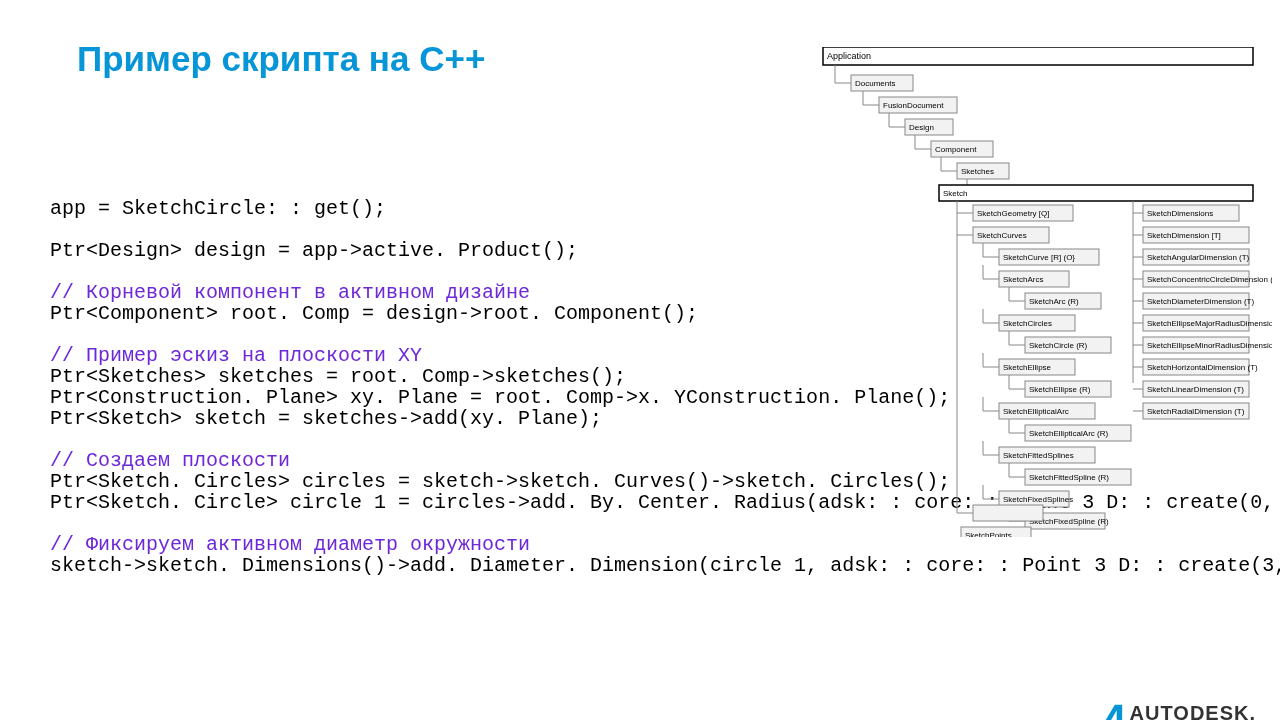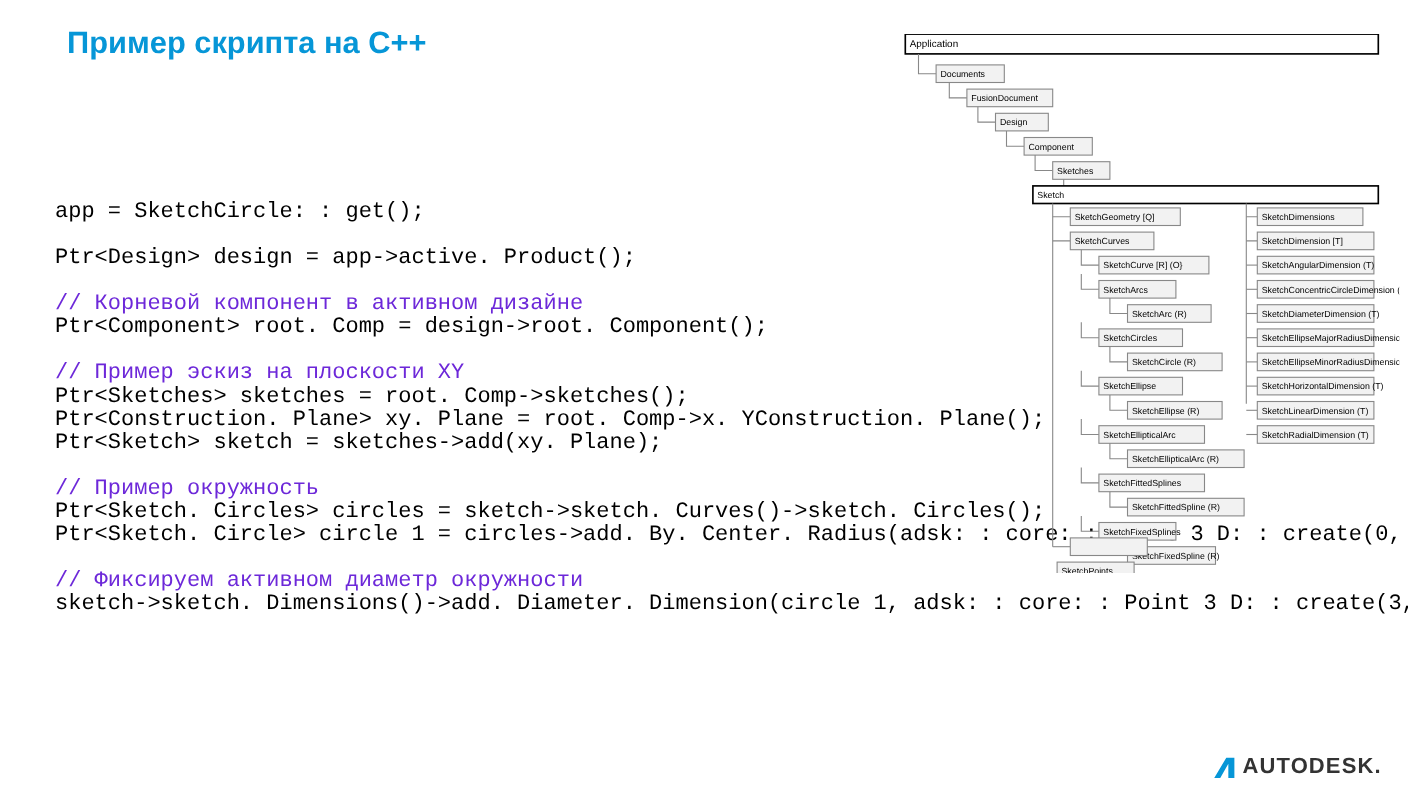--- a/index.html
+++ b/index.html
@@ -1,17 +1,17 @@
 <!DOCTYPE html>
 <html><head>
 <meta charset="utf-8">
 <style>
 html,body{margin:0;padding:0;width:1280px;height:720px;background:#fff;font-family:Arial,Helvetica,sans-serif;overflow:hidden}
 .slide{position:relative;width:1280px;height:720px;box-sizing:border-box}
-h1.title{margin:1px;padding:22px 0 0 60px;font-size:28px;font-weight:700;color:#0696d7}
+h1.title{margin:17px;padding:22px 0 0 60px;font-size:35px;font-weight:700;color:#0696d7}
 .code{position:absolute;left:50px;top:160px;font-family:Consolas,'Courier New',monospace;font-size:20px;line-height:1.05;white-space:pre;color:#000}
 .comment{color:#6d28d9}
 .diagram{position:absolute;left:804px;top:30px;right:8px}
 .diagram svg{width:100%;height:490px}
 .dbox{fill:#f2f2f2;stroke:#888;stroke-width:1}
 .droot{fill:#fff;stroke:#000;stroke-width:1.5}
 .dtxt{font-family:Arial;font-size:9px;fill:#000}
 .dtxt.small{font-size:8px}
 .dline{stroke:#888;stroke-width:1;fill:none}
 .footer{position:absolute;right:24px;bottom:12px;display:flex;align-items:center;gap:6px}
@@ -29,21 +29,21 @@
 <span>Ptr&lt;Design&gt; design = app-&gt;active. Product();</span>
 
 <span class="comment">// Корневой компонент в активном дизайне</span>
 <span>Ptr&lt;Component&gt; root. Comp = design-&gt;root. Component();</span>
 
 <span class="comment">// Пример эскиз на плоскости XY</span>
 <span>Ptr&lt;Sketches&gt; sketches = root. Comp-&gt;sketches();</span>
 <span>Ptr&lt;Construction. Plane&gt; xy. Plane = root. Comp-&gt;x. YConstruction. Plane();</span>
 <span>Ptr&lt;Sketch&gt; sketch = sketches-&gt;add(xy. Plane);</span>
 
-<span class="comment">// Пример окружность</span>
+<span class="comment">// Создаем плоскости</span>
 <span>Ptr&lt;Sketch. Circles&gt; circles = sketch-&gt;sketch. Curves()-&gt;sketch. Circles();</span>
 <span>Ptr&lt;Sketch. Circle&gt; circle 1 = circles-&gt;add. By. Center. Radius(adsk: : core: : Point 3 D: : create(0, 0, 0), 2);</span>
 
 <span class="comment">// Фиксируем активном диаметр окружности</span>
 <span>sketch-&gt;sketch. Dimensions()-&gt;add. Diameter. Dimension(circle 1, adsk: : core: : Point 3 D: : create(3, 3, 0));</span>
 </div>
 
 <div class="diagram">
 <svg viewBox="0 0 430 490">
 

